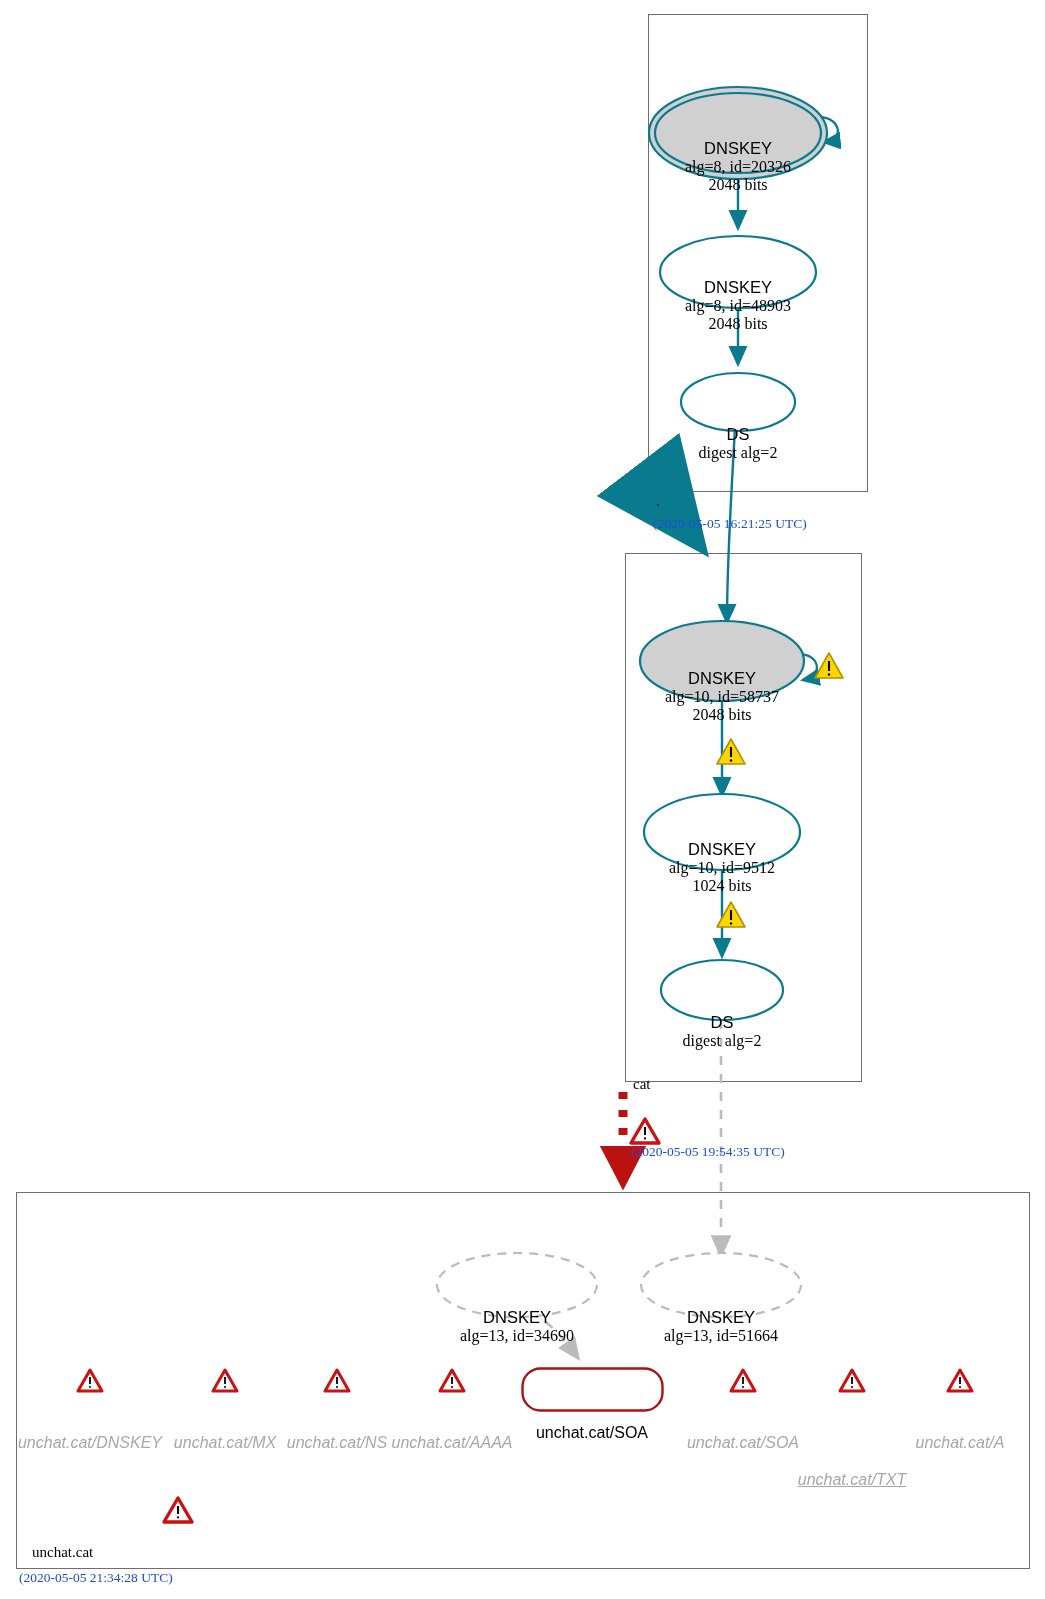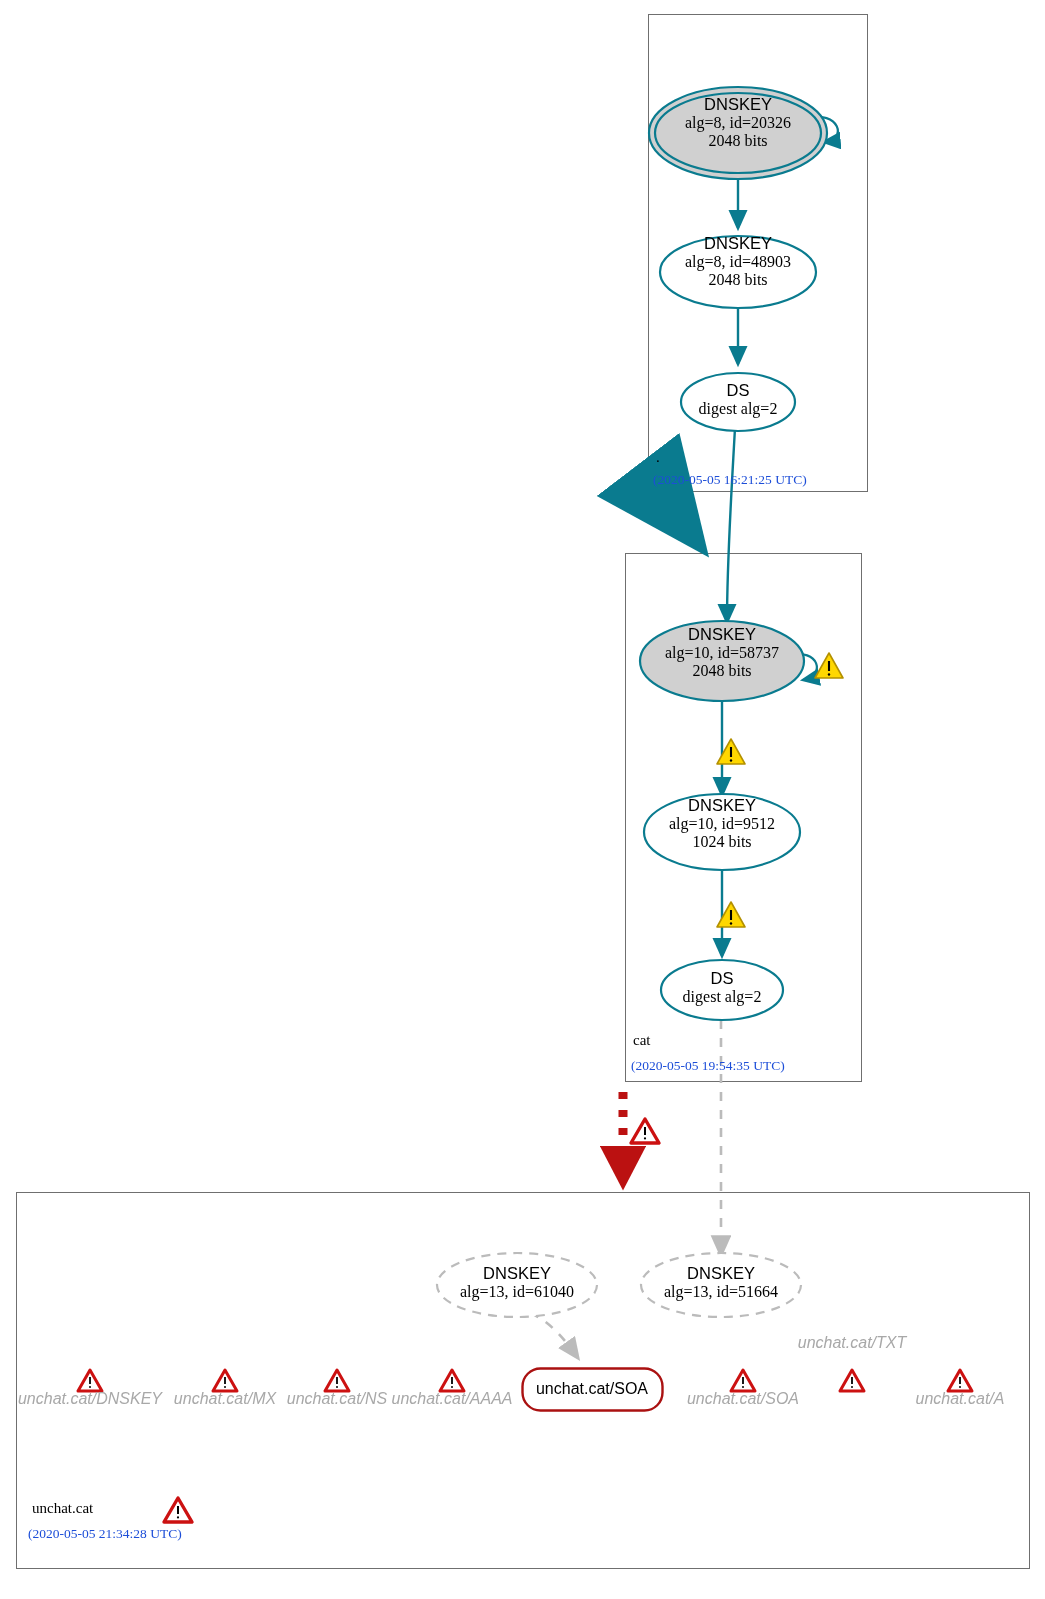--- a/index.html
+++ b/index.html
@@ -1,20 +1,20 @@
 <!DOCTYPE html>
 <html><head>
 <meta charset="utf-8">
 <style>
   html,body{margin:0;padding:0;background:#ffffff;}
   body{width:1045px;height:1599px;position:relative;overflow:hidden;
        font-family:"Liberation Sans",sans-serif;}
   #stage{position:absolute;left:0;top:0;width:1045px;height:1599px;}
   #svg{position:absolute;left:0;top:0;width:1045px;height:1599px;}
-  .lbl{position:absolute;white-space:nowrap;}
+  .lbl{position:absolute;white-space:nowrap;margin-top:44px;}
   .zone-name{font-family:"Liberation Serif",serif;font-size:15px;color:#000;}
   .zone-time{font-family:"Liberation Serif",serif;font-size:13.5px;color:#1d4ed8;}
   .node-t1{font-family:"Liberation Sans",sans-serif;font-size:16.5px;color:#000;}
   .node-t2{font-family:"Liberation Serif",serif;font-size:16px;color:#000;}
   .rr-label{font-family:"Liberation Sans",sans-serif;font-size:16px;
             font-style:italic;color:#a8a8a8;}
   .rr-label-strong{font-family:"Liberation Sans",sans-serif;font-size:16px;color:#000;}
   .ctr{transform:translate(-50%,-50%);text-align:center;}
 </style>
 </head>
@@ -168,37 +168,37 @@
     <div class="node-t2">alg=10, id=9512</div>
     <div class="node-t2">1024 bits</div>
   </div>
 
   <div class="lbl ctr" style="left:722px;top:987px;">
     <div class="node-t1">DS</div>
     <div class="node-t2">digest alg=2</div>
   </div>
 
   <div class="lbl zone-name" style="left:633px;top:1032px;">cat</div>
-  <div class="lbl zone-time" style="left:631px;top:1058px;">(2020-05-05 19:54:35 UTC)</div>
+  <div class="lbl zone-time" style="left:631px;top:1100px;">(2020-05-05 19:54:35 UTC)</div>
 
   <div class="lbl ctr" style="left:517px;top:1282px;">
     <div class="node-t1">DNSKEY</div>
-    <div class="node-t2">alg=13, id=61040</div>
+    <div class="node-t2">alg=13, id=34690</div>
   </div>
 
   <div class="lbl ctr" style="left:721px;top:1282px;">
     <div class="node-t1">DNSKEY</div>
     <div class="node-t2">alg=13, id=51664</div>
   </div>
 
   <div class="lbl rr-label ctr" style="left:90px;top:1399px;">unchat.cat/DNSKEY</div>
   <div class="lbl rr-label ctr" style="left:225px;top:1399px;">unchat.cat/MX</div>
   <div class="lbl rr-label ctr" style="left:337px;top:1399px;">unchat.cat/NS</div>
   <div class="lbl rr-label ctr" style="left:452px;top:1399px;">unchat.cat/AAAA</div>
   <div class="lbl rr-label-strong ctr" style="left:592px;top:1389px;">unchat.cat/SOA</div>
   <div class="lbl rr-label ctr" style="left:743px;top:1399px;">unchat.cat/SOA</div>
-  <div class="lbl rr-label ctr" style="left:852px;top:1343px;">unchat.cat/TXT</div>
+  <div class="lbl rr-label ctr" style="left:852px;top:1436px;text-decoration:underline;">unchat.cat/TXT</div>
   <div class="lbl rr-label ctr" style="left:960px;top:1399px;">unchat.cat/A</div>
 
   <div class="lbl zone-name" style="left:32px;top:1500px;">unchat.cat</div>
-  <div class="lbl zone-time" style="left:28px;top:1526px;">(2020-05-05 21:34:28 UTC)</div>
+  <div class="lbl zone-time" style="left:19px;top:1526px;">(2020-05-05 21:34:28 UTC)</div>
 
 </div>
 
 </body></html>

